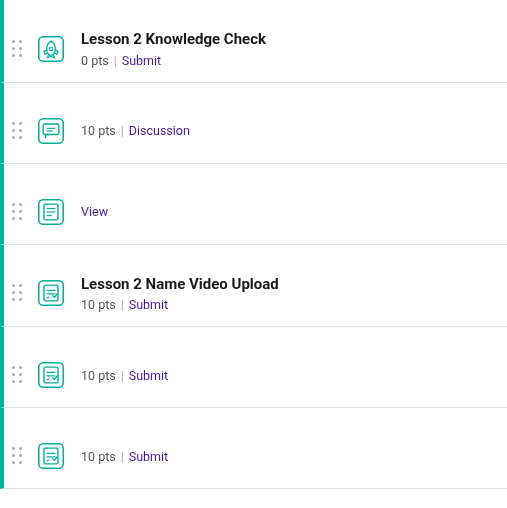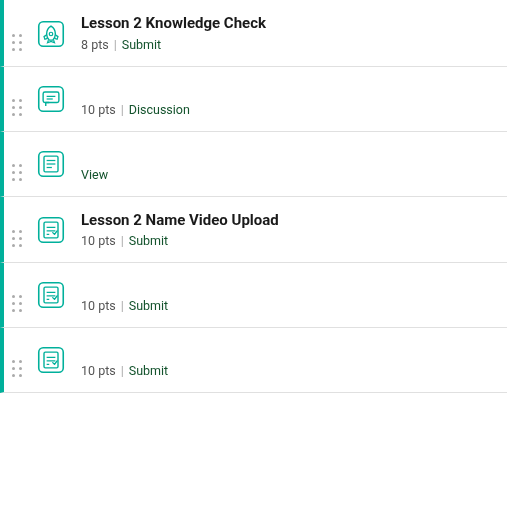--- a/index.html
+++ b/index.html
@@ -10,22 +10,22 @@
       min-height: 508px;
       overflow-x: hidden;
     }
 
     .list-container {
       width: 100%;
     }
 
     .list-item {
       display: flex;
-      align-items: flex-end;
-      padding: 14px 12px 14px 8px;
+      align-items: center;
+      padding: 30px 12px 14px 8px;
       border-bottom: 1px solid #e0e0e0;
       position: relative;
       border-left: 4px solid #00b09b;
     }
 
     .dots-grid {
       display: grid;
       grid-template-columns: repeat(2, 4px);
       grid-template-rows: repeat(3, 4px);
       gap: 3px;
@@ -75,21 +75,21 @@
     .meta-pts {
       color: #555;
     }
 
     .meta-sep {
       margin: 0 5px;
       color: #aaa;
     }
 
     .meta-action {
-      color: #14532d;
+      color: #4c1d95;
     }
   </style>
 </head>
 <body>
 
 <div class="list-container">
 <div class="list-item">
     <div class="dots-grid">
       <div class="dot"></div>
         <div class="dot"></div>
@@ -103,21 +103,21 @@
       <rect x="2" y="2" width="28" height="28" rx="5" fill="none" stroke="#00b09b" stroke-width="1.8"></rect>
       <path d="M16 7 C16 7 21 10 21 16 C21 19 19.5 21.5 18 23 L14 23 C12.5 21.5 11 19 11 16 C11 10 16 7 16 7Z" stroke="#00b09b" stroke-width="1.6" fill="none"></path>
       <path d="M13 23 L12 26 L16 24.5 L20 26 L19 23" stroke="#00b09b" stroke-width="1.4" fill="none"></path>
       <circle cx="16" cy="16" r="2" stroke="#00b09b" stroke-width="1.4" fill="none"></circle>
       <path d="M11 17 L8 19 L9 22 L12 21" stroke="#00b09b" stroke-width="1.4" fill="none"></path>
       <path d="M21 17 L24 19 L23 22 L20 21" stroke="#00b09b" stroke-width="1.4" fill="none"></path>
     </svg>
     </div>
     <div class="item-content">
       <div class="item-title">Lesson 2 Knowledge Check</div>
-      <div class="item-meta"><span class="meta-pts">8 pts</span><span class="meta-sep">|</span><span class="meta-action">Submit</span></div>
+      <div class="item-meta"><span class="meta-pts">0 pts</span><span class="meta-sep">|</span><span class="meta-action">Submit</span></div>
     </div>
   </div>
     <div class="list-item">
     <div class="dots-grid">
       <div class="dot"></div>
         <div class="dot"></div>
       <div class="dot"></div>
         <div class="dot"></div>
       <div class="dot"></div>
         <div class="dot"></div>

